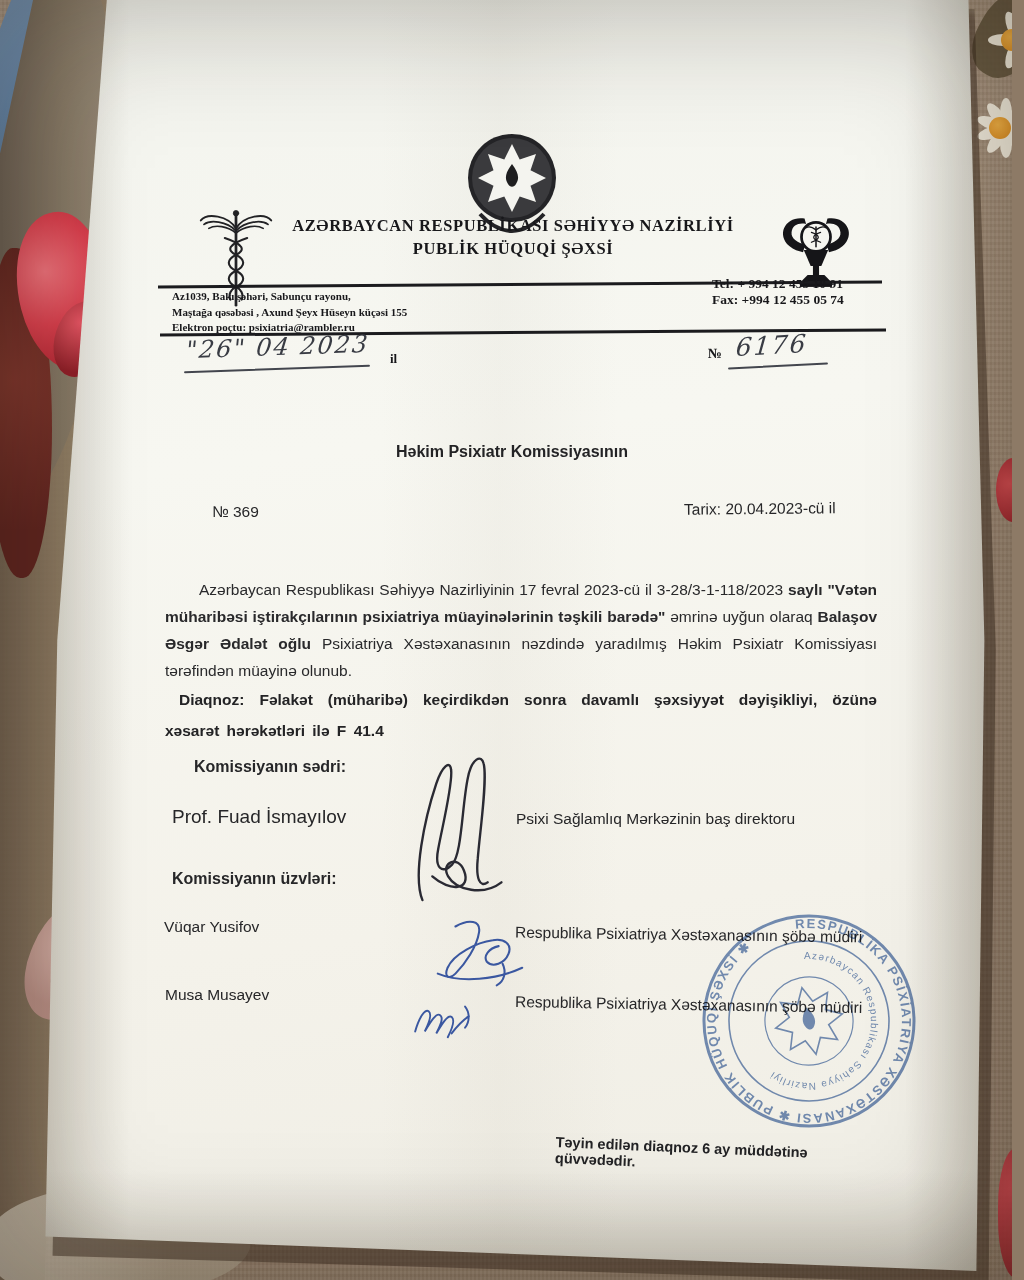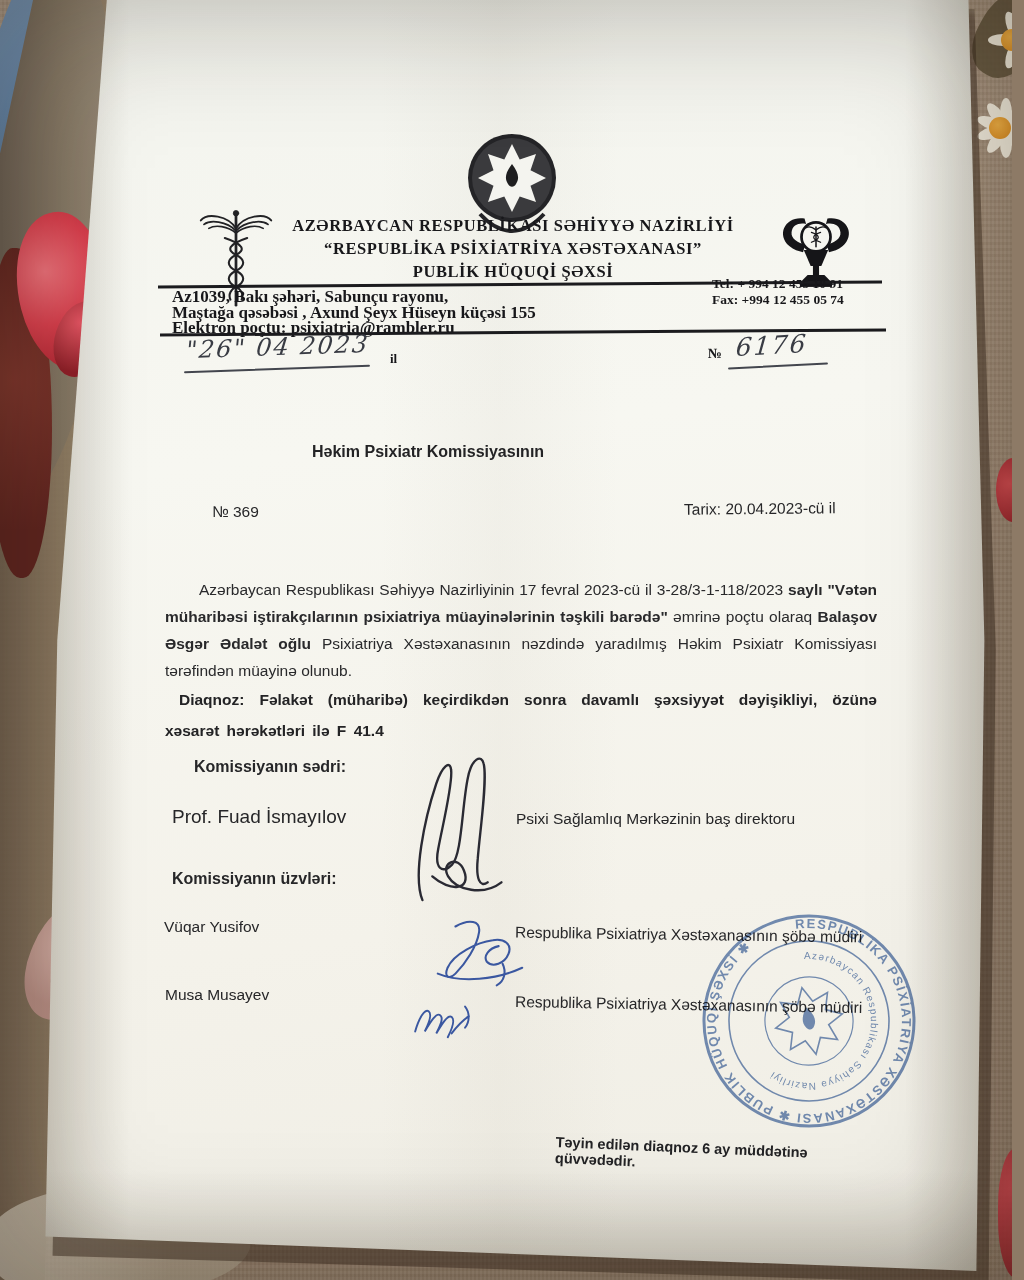--- a/index.html
+++ b/index.html
@@ -63,30 +63,30 @@
     background:linear-gradient(0deg,rgba(115,105,85,.25),rgba(115,105,85,0));}
   .shade-mid{left:380px;top:0;width:240px;height:1280px;opacity:.5;
     background:linear-gradient(90deg,rgba(150,140,120,0),rgba(150,140,120,.12),rgba(150,140,120,0));}
 
   
   .serifb{font-family:"Liberation Serif",serif;font-weight:bold;color:#17171a;}
   .abs{position:absolute;}
   .lh-title{left:278px;top:214px;width:470px;text-align:center;font-size:16.5px;
     line-height:23px;letter-spacing:.6px;}
   .rule{position:absolute;background:#1b1b1e;}
-  .addr{left:172px;top:289px;width:420px;font-size:17px;line-height:15.5px;}
+  .addr{left:172px;top:289px;width:420px;font-size:11px;line-height:15.5px;}
   .telfax{left:712px;top:276px;width:210px;font-size:13.5px;line-height:16px;}
 
   .hw{font-family:"DejaVu Serif",serif;font-style:italic;color:#393c44;
     letter-spacing:2px;transform:skewX(-8deg);display:inline-block;}
   .hw-line{position:absolute;height:2px;background:#43464e;border-radius:2px;}
 
   .sans{color:#262628;}
   .b{font-weight:bold;}
-  .doc-title{left:312px;top:443px;width:400px;font-size:16px;font-weight:bold;color:#232325;}
+  .doc-title{left:312px;top:443px;width:400px;text-align:center;font-size:16px;font-weight:bold;color:#232325;}
   .para{left:165px;top:560px;width:712px;font-size:15.5px;line-height:27px;
     text-align:justify;text-indent:34px;color:#29292b;}
   .diag{left:165px;top:668px;width:712px;font-size:15.5px;line-height:31px;
     text-align:justify;text-indent:14px;font-weight:bold;color:#232325;word-spacing:3px;}
 
   .sig{position:absolute;}
   .stamp{position:absolute;left:699px;top:911px;width:220px;height:220px;
     opacity:.78;mix-blend-mode:multiply;transform:rotate(-12deg);}
   .footer-note{left:556px;top:1134px;width:330px;font-size:14.5px;font-weight:bold;
     color:#232325;transform:rotate(2.4deg);transform-origin:left top;}
@@ -172,21 +172,20 @@
         <path d="M49,24 C61,28 61,33 49,37 M61,24 C49,28 49,33 61,37" stroke-width="1.6"></path>
       </g>
       <path fill="#151518" d="M39,47 L71,47 L62,68 L48,68 Z"></path>
       <rect x="51" y="68" width="8" height="13" fill="#151518"></rect>
       <path fill="#151518" d="M34,90 L76,90 L66,80 L44,80 Z"></path>
       <rect x="34" y="90" width="42" height="5.5" fill="#151518"></rect>
     </svg>
 
     <div class="abs lh-title serifb">
       <div>AZƏRBAYCAN RESPUBLİKASI SƏHİYYƏ NAZİRLİYİ</div>
-      <div>“RESPUBLİKA PSİXİATRİYA XƏSTƏXANASI”</div>
       <div>PUBLİK HÜQUQİ ŞƏXSİ</div>
     </div>
 
     <div class="rule" style="left:158px;top:283px;width:724px;height:3px;transform:rotate(-0.4deg);"></div>
 
     <div class="abs addr serifb">
       <div>Az1039,  Bakı şəhəri, Sabunçu rayonu,</div>
       <div>Maştağa qəsəbəsi , Axund Şeyx Hüseyn küçəsi 155</div>
       <div>Elektron poçtu: psixiatria@rambler.ru</div>
     </div>
@@ -208,21 +207,21 @@
     <div class="abs" style="left:736px;top:331px;font-size:25px;transform:rotate(-3deg);">
       <span class="hw">6176</span>
     </div>
     <div class="hw-line" style="left:728px;top:365px;width:100px;transform:rotate(-3deg);"></div>
 
     <div class="abs doc-title" style="top:443px;">Həkim Psixiatr Komissiyasının</div>
 
     <div class="abs sans" style="left:212px;top:503px;font-size:15.5px;">№ 369</div>
     <div class="abs sans" style="left:684px;top:500px;font-size:15.5px;transform:rotate(-0.6deg);">Tarix: 20.04.2023-cü il</div>
 
-    <p class="abs para"><span>Azərbaycan Respublikası Səhiyyə Nazirliyinin 17 fevral 2023-cü il 3-28/3-1-118/2023 </span><b>saylı "Vətən müharibəsi iştirakçılarının psixiatriya müayinələrinin təşkili barədə"</b><span> əmrinə poçtu olaraq </span><b>Balaşov Əsgər Ədalət oğlu</b><span> Psixiatriya Xəstəxanasının nəzdində yaradılmış Həkim Psixiatr Komissiyası tərəfindən müayinə olunub.</span></p>
+    <p class="abs para"><span>Azərbaycan Respublikası Səhiyyə Nazirliyinin 17 fevral 2023-cü il 3-28/3-1-118/2023 </span><b>saylı "Vətən müharibəsi iştirakçılarının psixiatriya müayinələrinin təşkili barədə"</b><span> əmrinə uyğun olaraq </span><b>Balaşov Əsgər Ədalət oğlu</b><span> Psixiatriya Xəstəxanasının nəzdində yaradılmış Həkim Psixiatr Komissiyası tərəfindən müayinə olunub.</span></p>
 
     <p class="abs diag">Diaqnoz: Fəlakət (müharibə) keçirdikdən sonra davamlı şəxsiyyət dəyişikliyi, özünə xəsarət hərəkətləri ilə F 41.4</p>
 
     <div class="abs sans b" style="left:178px;top:758px;font-size:16px;margin-left:16px;">Komissiyanın sədri:</div>
     <div class="abs sans" style="left:172px;top:806px;font-size:19px;">Prof. Fuad İsmayılov</div>
 
     <svg class="sig" style="left:398px;top:750px;" width="120" height="158" viewBox="0 0 120 160">
       <g fill="none" stroke="#2a2a33" stroke-width="2.4" stroke-linecap="round">
         <path d="M24,152 C14,128 26,70 38,34 C44,16 52,10 53,20 C55,34 44,78 40,100 C36,120 44,126 54,116 C64,106 64,56 70,28 C74,8 84,4 86,14 C90,30 82,84 80,110 C78,130 82,140 90,134"></path>
         <path d="M34,128 C52,144 74,142 66,122 C60,106 42,114 50,128 C58,142 86,148 104,134"></path>

